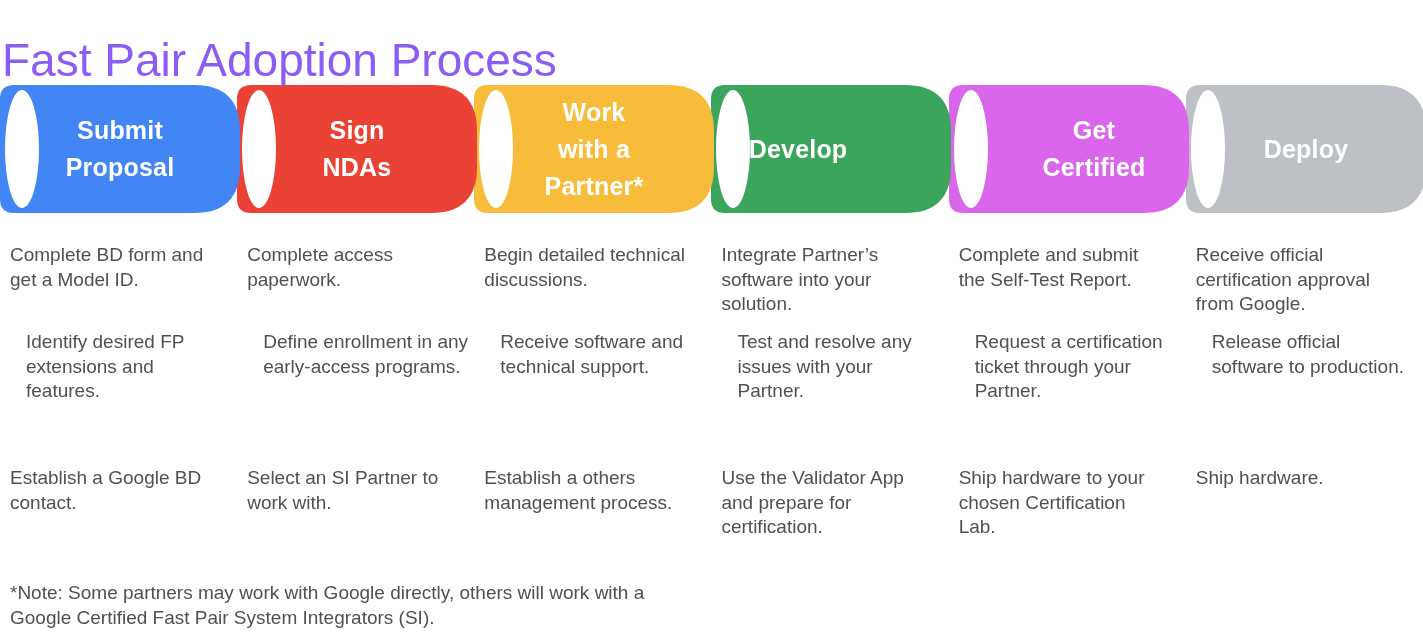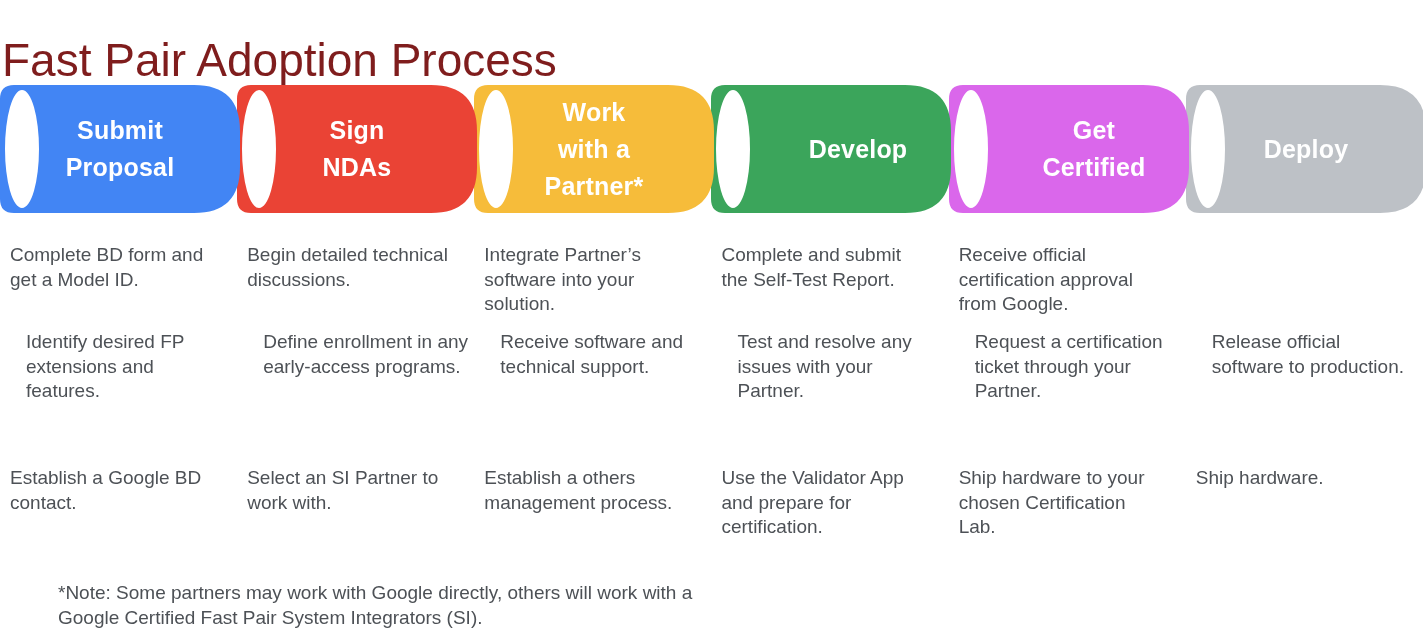--- a/index.html
+++ b/index.html
@@ -3,21 +3,21 @@
 <meta charset="utf-8">
 <style>
   html,body{margin:0;padding:0;background:#fff;}
   body{
     width:1423px;height:632px;position:relative;overflow:hidden;
     font-family:"Liberation Sans", sans-serif;
   }
   .page-title{
     position:absolute;left:2px;top:2px;
     font-size:46px;line-height:54px;font-weight:400;
-    color:#7f1d1d;letter-spacing:0px;
+    color:#8b5cf6;letter-spacing:0px;
   }
   .band{position:absolute;left:0;top:85px;width:1423px;height:128px;}
   .stage-label{
     position:absolute;top:85px;height:128px;width:180px;
     display:flex;align-items:center;justify-content:center;text-align:center;
     color:#ffffff;font-weight:700;font-size:25px;line-height:37px;
     white-space:pre-line;letter-spacing:0.2px;
   }
   .row{
     position:absolute;left:0;width:1423px;
@@ -25,21 +25,21 @@
   }
   .row-1{top:243px;}
   .row-2{top:330px;padding-left:16px;}
   .row-3{top:466px;}
   .step{
     padding:0 22px 0 10px;box-sizing:border-box;
     font-size:19px;line-height:24.5px;color:#4d5156;
   }
   .footnote{
     position:absolute;left:10px;top:580px;width:740px;
-    font-size:19px;line-height:25px;color:#4d5156;white-space:pre-line;margin-left:48px;
+    font-size:19px;line-height:25px;color:#4d5156;white-space:pre-line;
   }
 </style>
 </head>
 <body>
 
 <h1 class="page-title">Fast Pair Adoption Process</h1>
 
 <svg class="band" viewBox="0 0 1423 128" width="1423" height="128">
   <g>
     <path fill-rule="evenodd" transform="translate(1186,0)" d="M14 0 L194 0 Q240 0 240 46 L240 82 Q240 128 194 128 L14 128 Q0 128 0 114 L0 14 Q0 0 14 0 Z M39 64 A17 59 0 1 0 5 64 A17 59 0 1 0 39 64 Z" fill="#BDC1C6"></path>
@@ -51,27 +51,28 @@
   </g>
 </svg>
 
 <div class="stage-label" style="left:30px">Submit
 Proposal</div>
 <div class="stage-label" style="left:267px">Sign
 NDAs</div>
 <div class="stage-label" style="left:504px">Work
 with a
 Partner*</div>
-<div class="stage-label" style="left:768px">Develop</div>
+<div class="stage-label" style="left:708px">Develop</div>
 <div class="stage-label" style="left:1004px">Get
 Certified</div>
 <div class="stage-label" style="left:1216px">Deploy</div>
 
 <div class="row row-1">
   <div class="step">Complete BD form and get a Model ID.</div>
+  <div class="step">Complete access paperwork.</div>
   <div class="step">Begin detailed technical discussions.</div>
   <div class="step">Integrate Partner’s software into your solution.</div>
   <div class="step">Complete and submit the Self-Test Report.</div>
   <div class="step">Receive official certification approval from Google.</div>
 </div>
 <div class="row row-2">
   <div class="step">Identify desired FP extensions and features.</div>
   <div class="step">Define enrollment in any early-access programs.</div>
   <div class="step">Receive software and technical support.</div>
   <div class="step">Test and resolve any issues with your Partner.</div>

